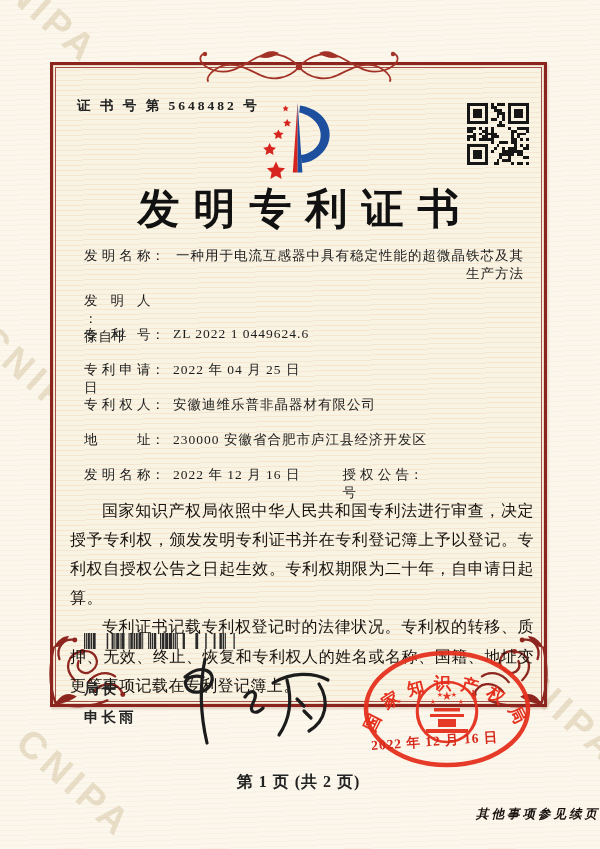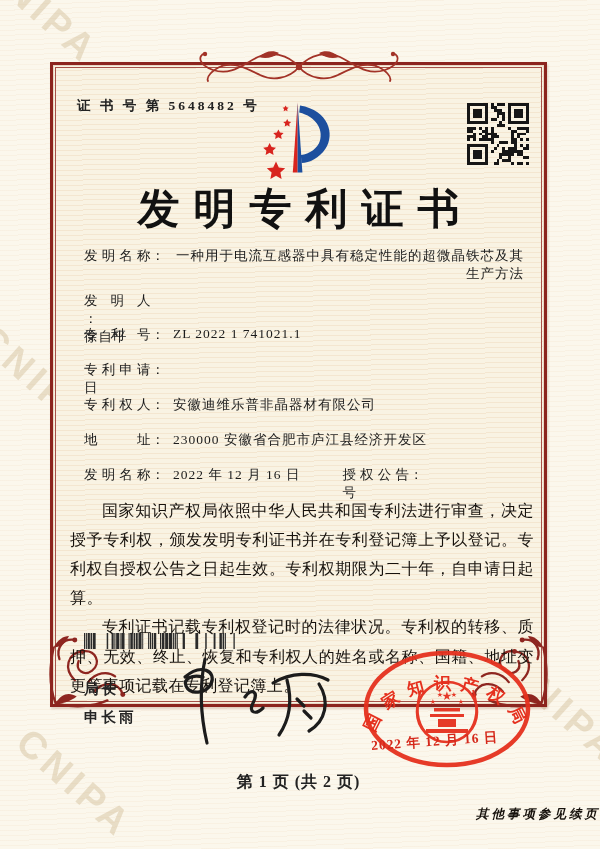--- a/index.html
+++ b/index.html
@@ -321,25 +321,26 @@
       <span class="f-value">一种用于电流互感器中具有稳定性能的超微晶铁芯及其生产方法</span>
     </div>
     <div class="field-row row1">
       <span class="f-label">发明人</span>
         <span class="f-colon">：</span>
       <span class="f-value">徐自平</span>
     </div>
     <div class="field-row row2">
       <span class="f-label">专利号</span>
         <span class="f-colon">：</span>
-      <span class="f-value">ZL 2022 1 741021.1</span>
+      <span class="f-value">ZL 2022 1 0449624.6</span>
     </div>
     <div class="field-row row3">
       <span class="f-label">专利申请日</span>
         <span class="f-colon">：</span>
+      <span class="f-value">2022 年 04 月 25 日</span>
     </div>
     <div class="field-row row4">
       <span class="f-label">专利权人</span>
         <span class="f-colon">：</span>
       <span class="f-value">安徽迪维乐普非晶器材有限公司</span>
     </div>
     <div class="field-row row5">
       <span class="f-label">地址</span>
         <span class="f-colon">：</span>
       <span class="f-value">230000 安徽省合肥市庐江县经济开发区</span>

